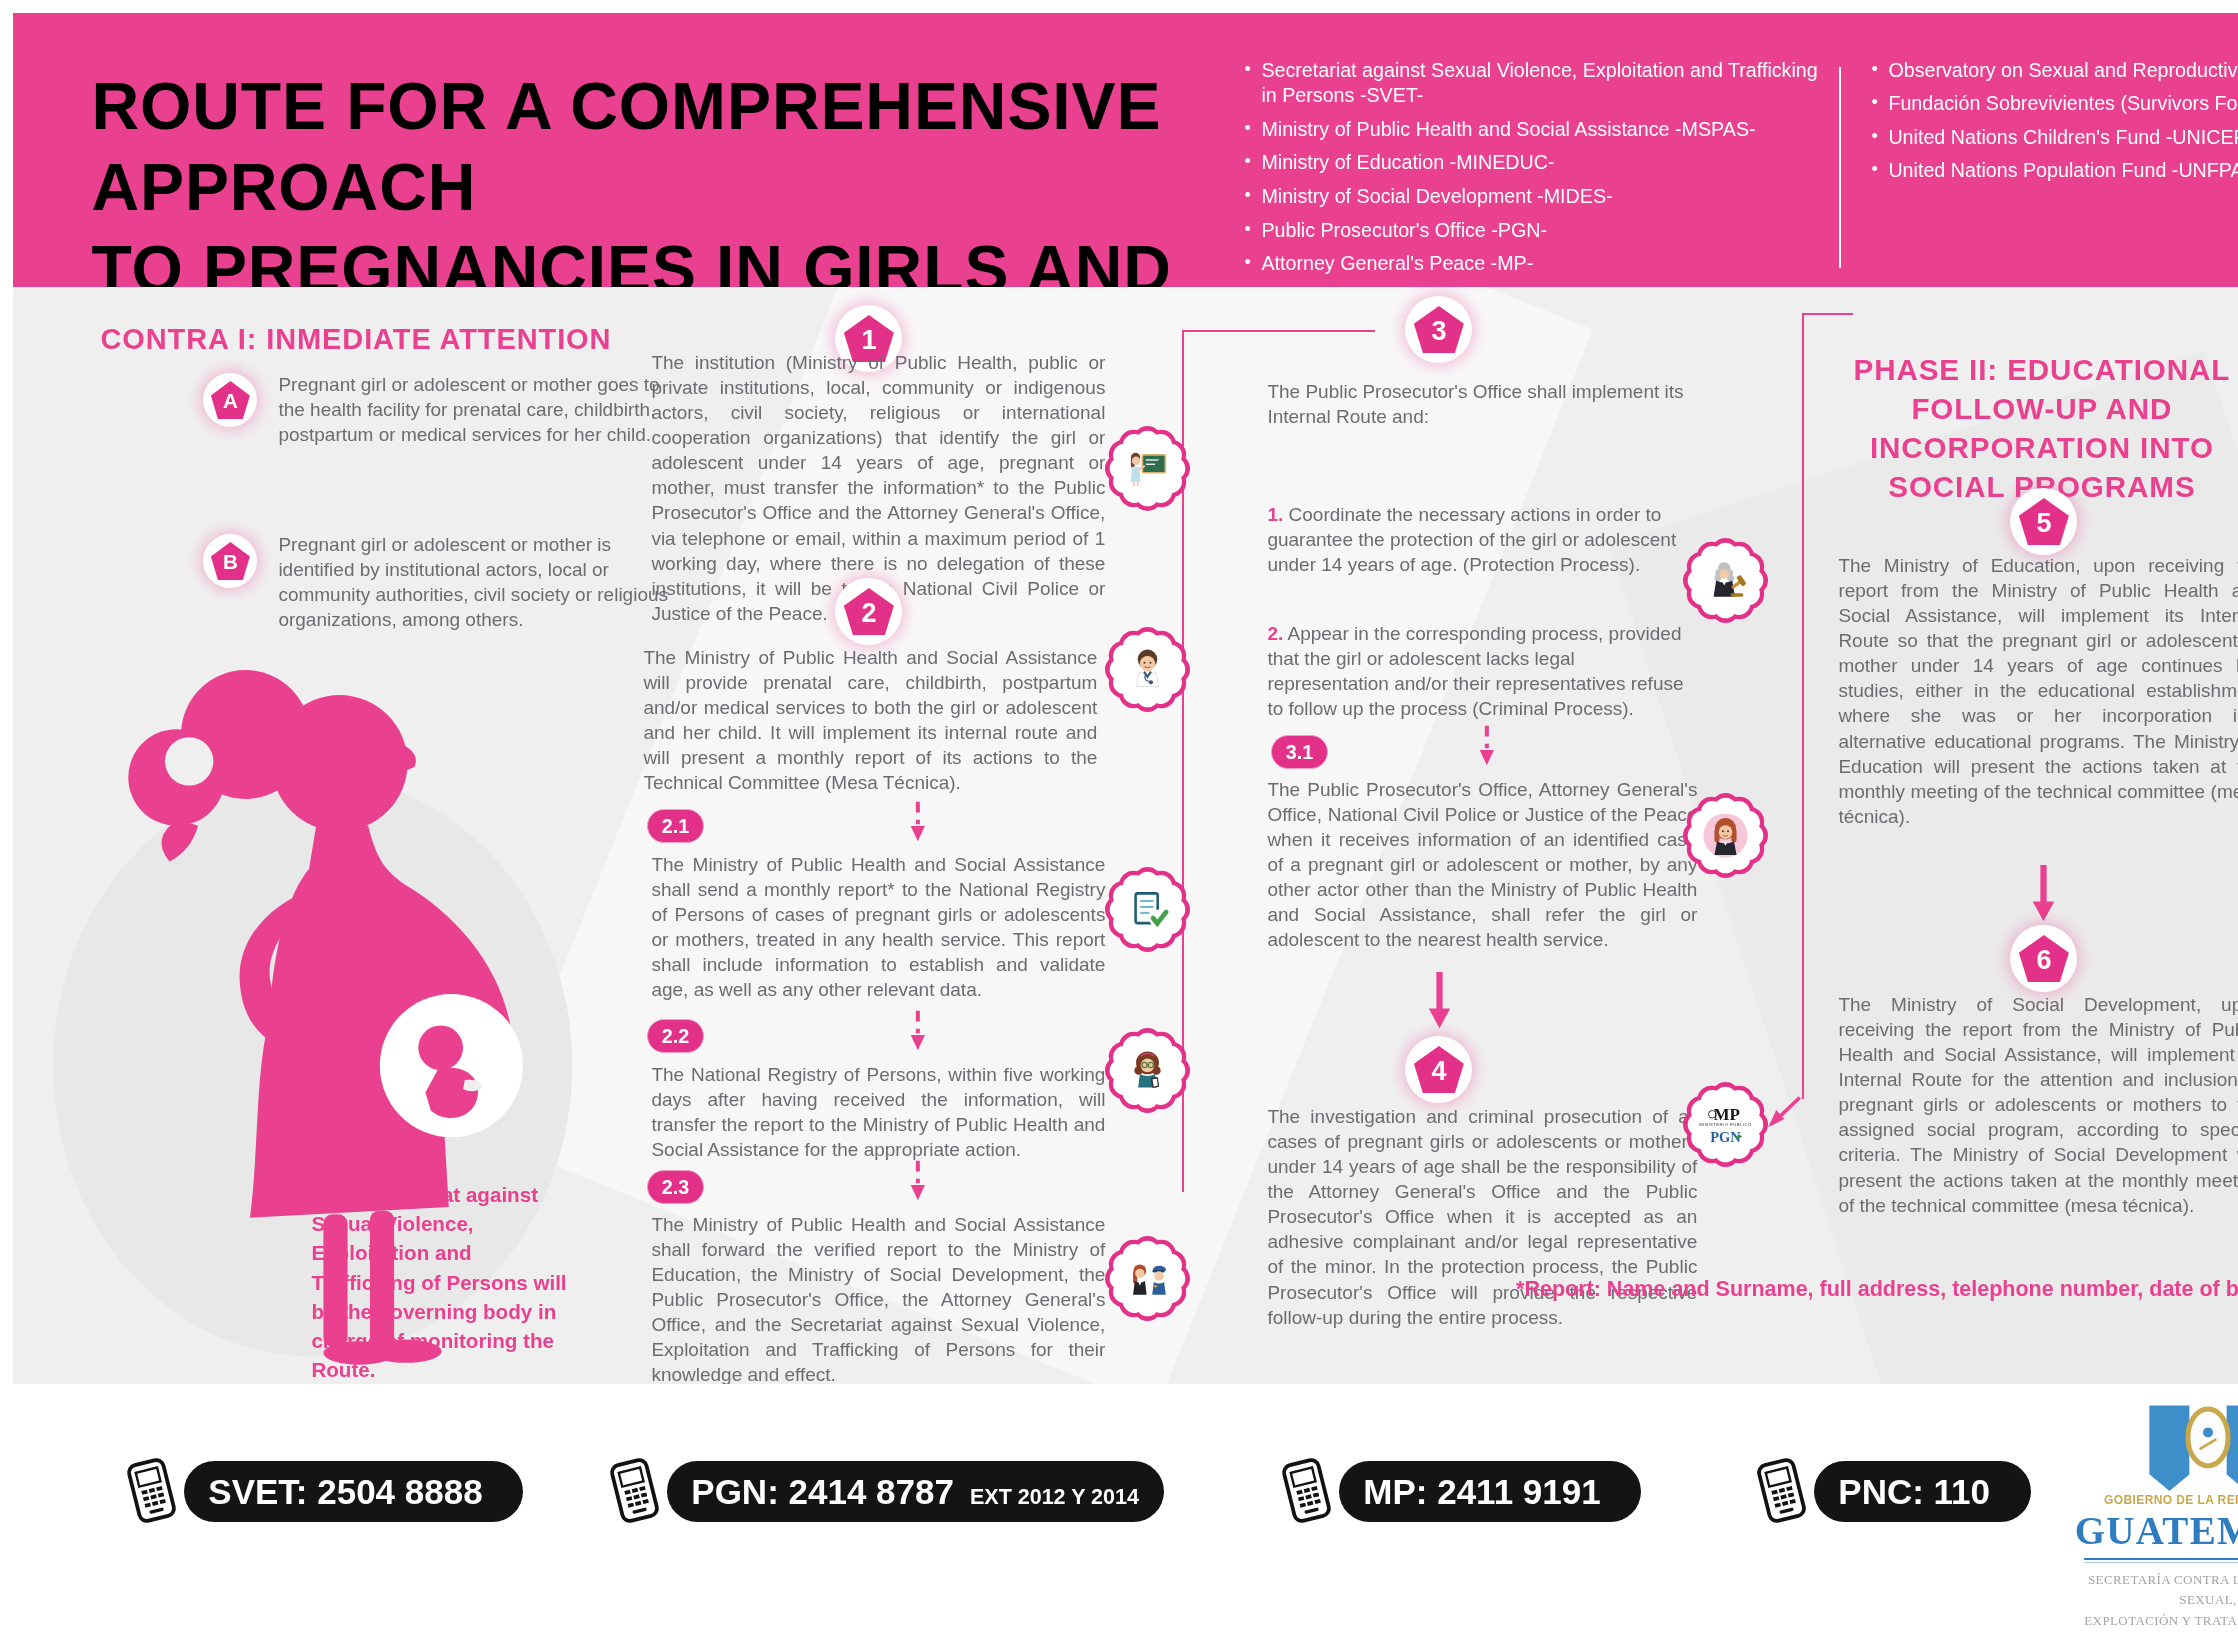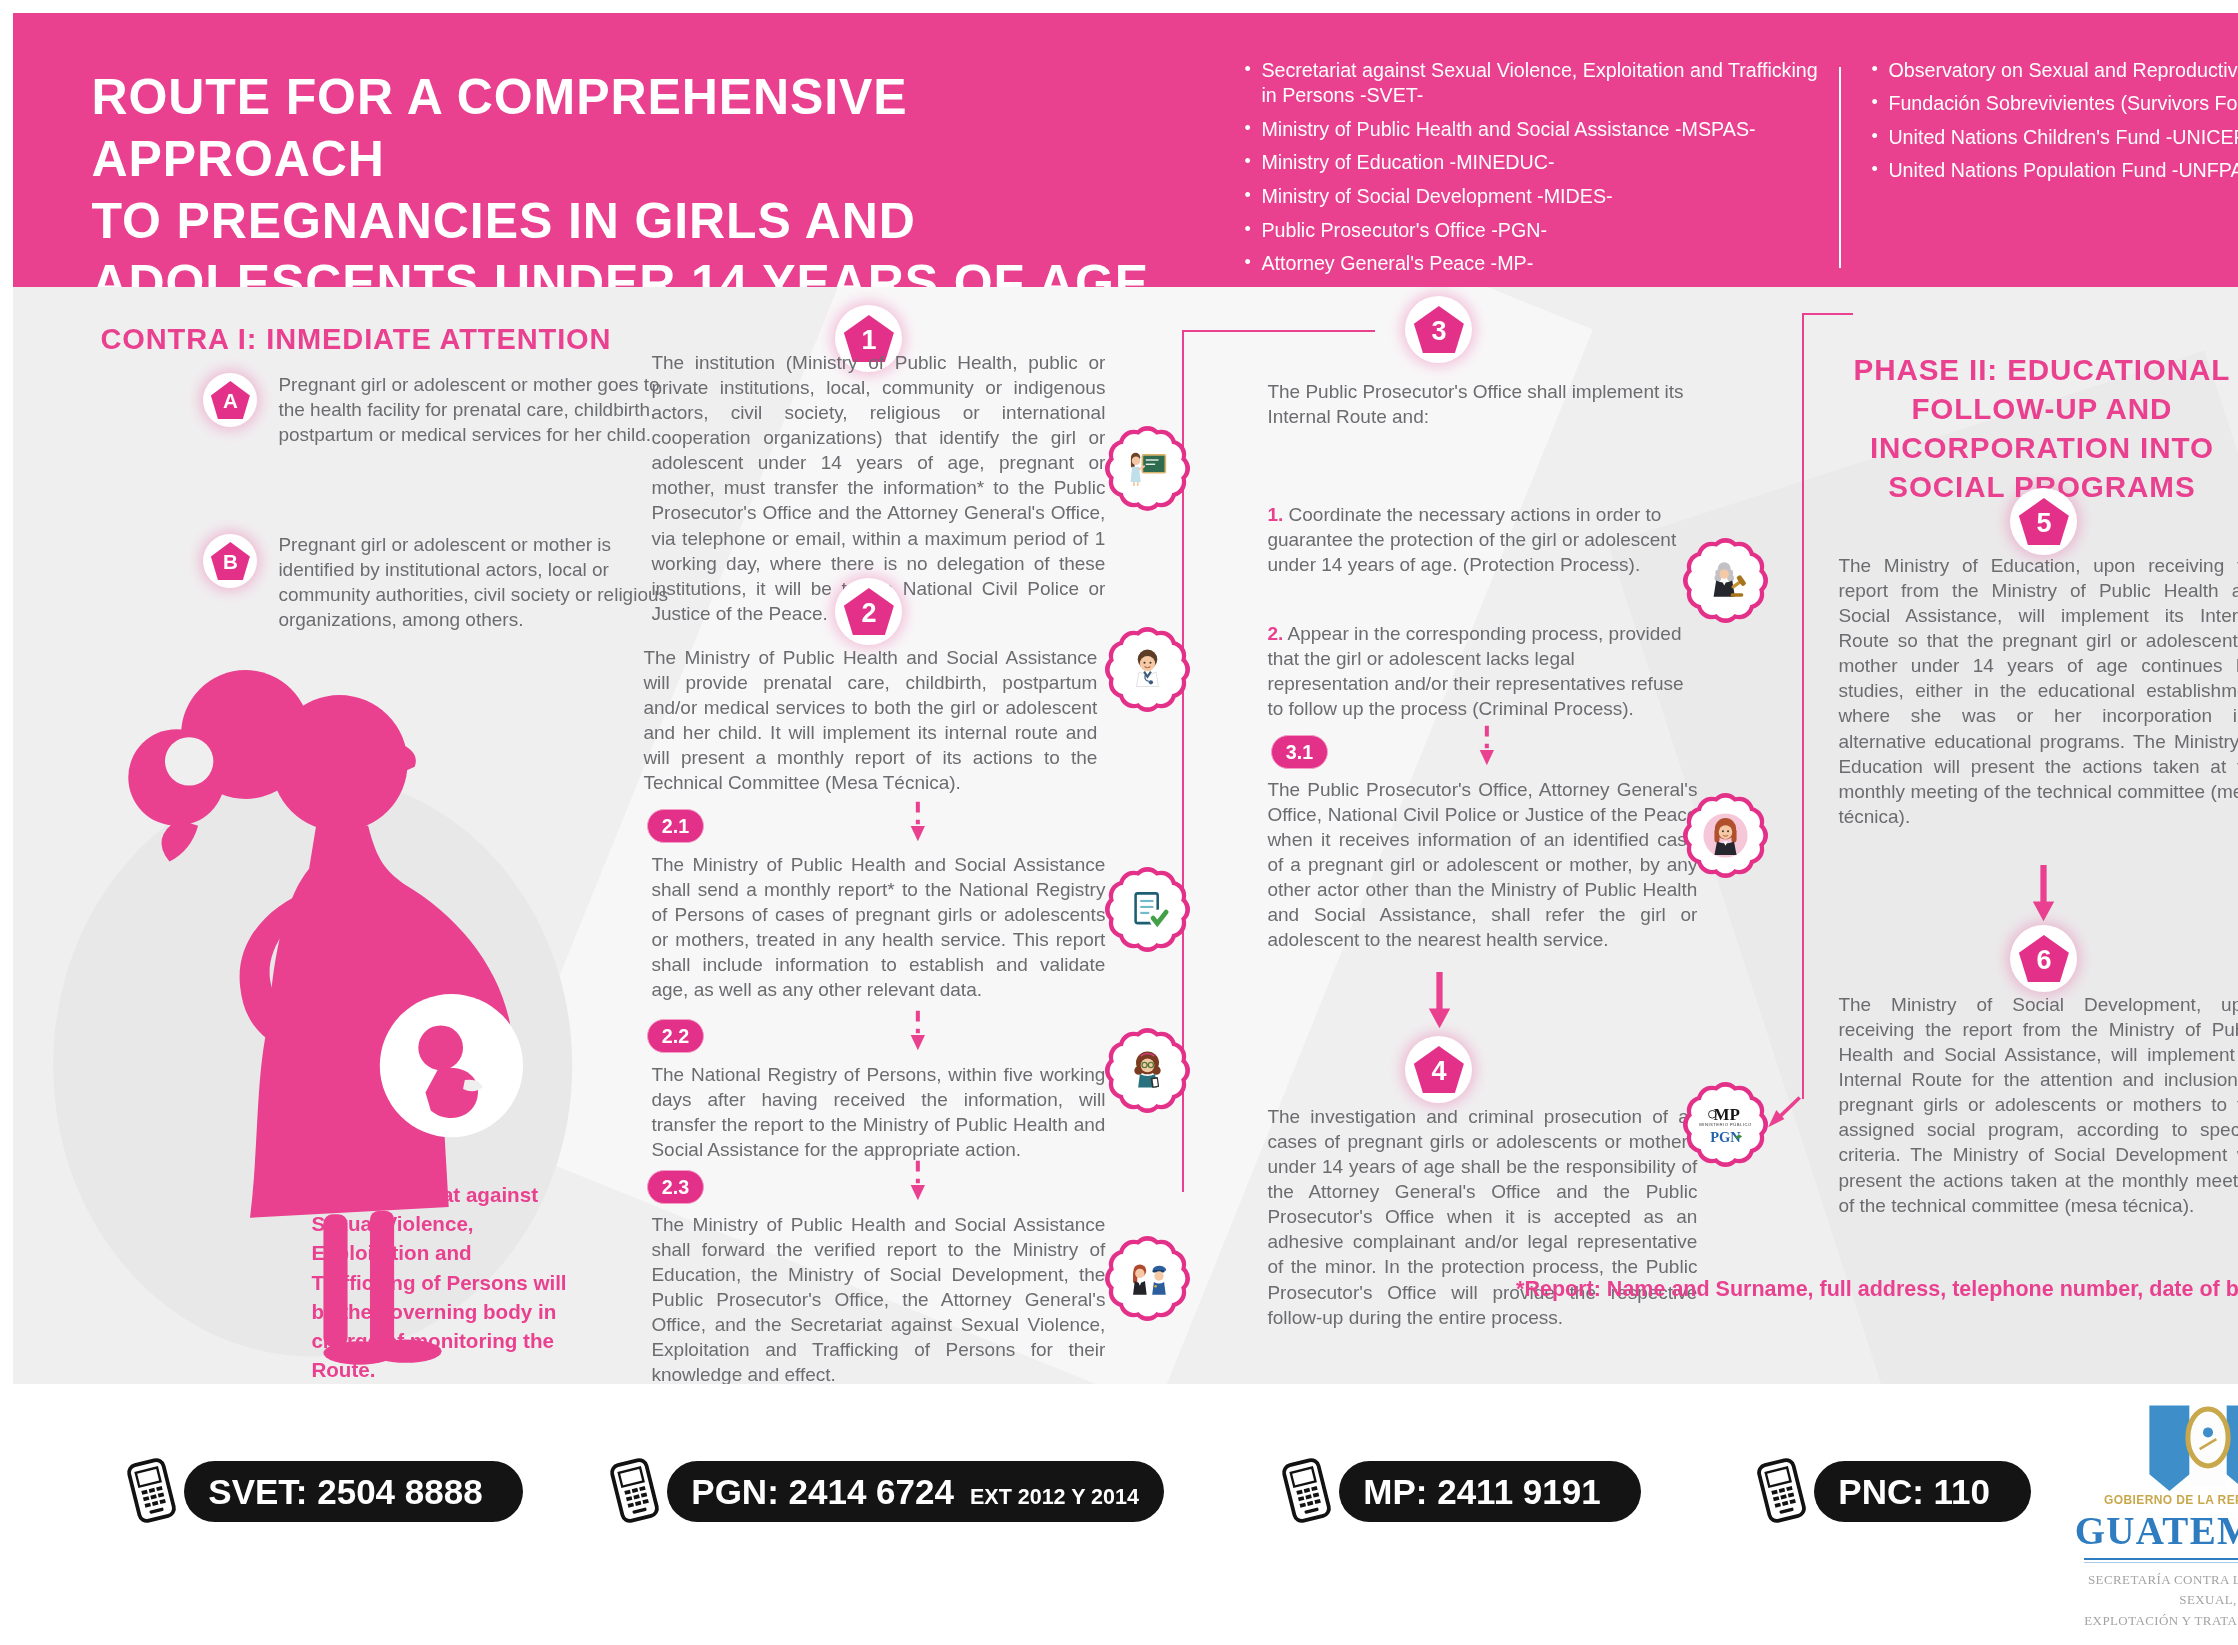--- a/index.html
+++ b/index.html
@@ -2,22 +2,22 @@
 <html style="font-size:7.2px"><head>
 <meta charset="utf-8">
 <style>
   *{box-sizing:border-box;margin:0;padding:0}
   html,body{background:#fff}
   .page{position:relative;width:2452px;height:1646px;background:#ffffff;
         font-family:"Liberation Sans",sans-serif;overflow:hidden}
 
   
   .header{position:absolute;left:13.4px;top:12.5px;width:2425px;height:274px;background:#e9418f}
-  .title{position:absolute;left:78px;top:53px;width:1097px;color:#ffffff;
-         font-size:50px;font-weight:bold;line-height:1.24;letter-spacing:0.9px}
+  .title{position:absolute;left:78px;top:53px;width:1097px;color:#000000;
+         font-size:66px;font-weight:bold;line-height:1.24;letter-spacing:0.9px}
   .inst-list{position:absolute;top:45px;color:#fff;font-size:19.7px;line-height:1.3}
   .inst-list .item{display:flex;margin-bottom:8px}
   .inst-list .blt{width:17px;flex:none;font-size:18px}
   .ilist-left{left:1231px;width:587px}
   .ilist-right{left:1858px;width:578px}
   .hdr-divider{position:absolute;left:1826px;top:54px;width:1.8px;height:201px;background:#ffffff}
 
   
   .content{position:absolute;left:13.4px;top:287px;width:2425px;height:1097px;background:#f0eff0;overflow:hidden}
   .deco{position:absolute;background:rgba(255,255,255,.5)}
@@ -438,21 +438,21 @@
       <div class="pill-black">
           <span>SVET: 2504 8888</span>
           <span class="ext"></span>
         </div>
     </div>
     <div class="phone-group" style="left:613px;top:75px">
       <svg class="phone-icon" width="43" height="63" viewBox="0 0 90 132">
           <use href="#phone"></use>
         </svg>
       <div class="pill-black">
-          <span>PGN: 2414 6724</span>
+          <span>PGN: 2414 8787</span>
           <span class="ext">EXT 2012 Y 2014</span>
         </div>
     </div>
     <div class="phone-group" style="left:1285px;top:75px">
       <svg class="phone-icon" width="43" height="63" viewBox="0 0 90 132">
           <use href="#phone"></use>
         </svg>
       <div class="pill-black">
           <span>MP: 2411 9191</span>
           <span class="ext"></span>

